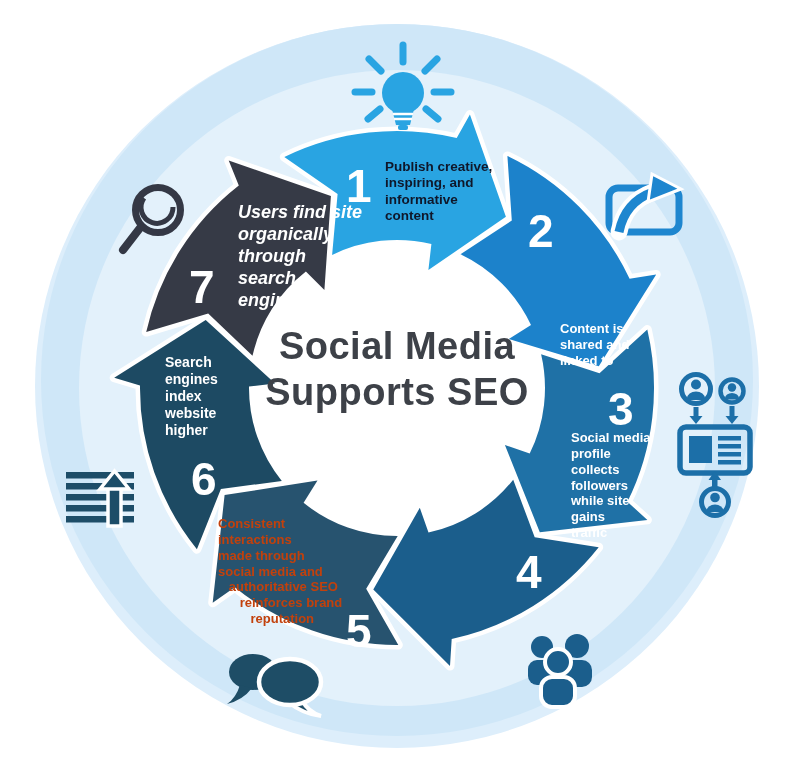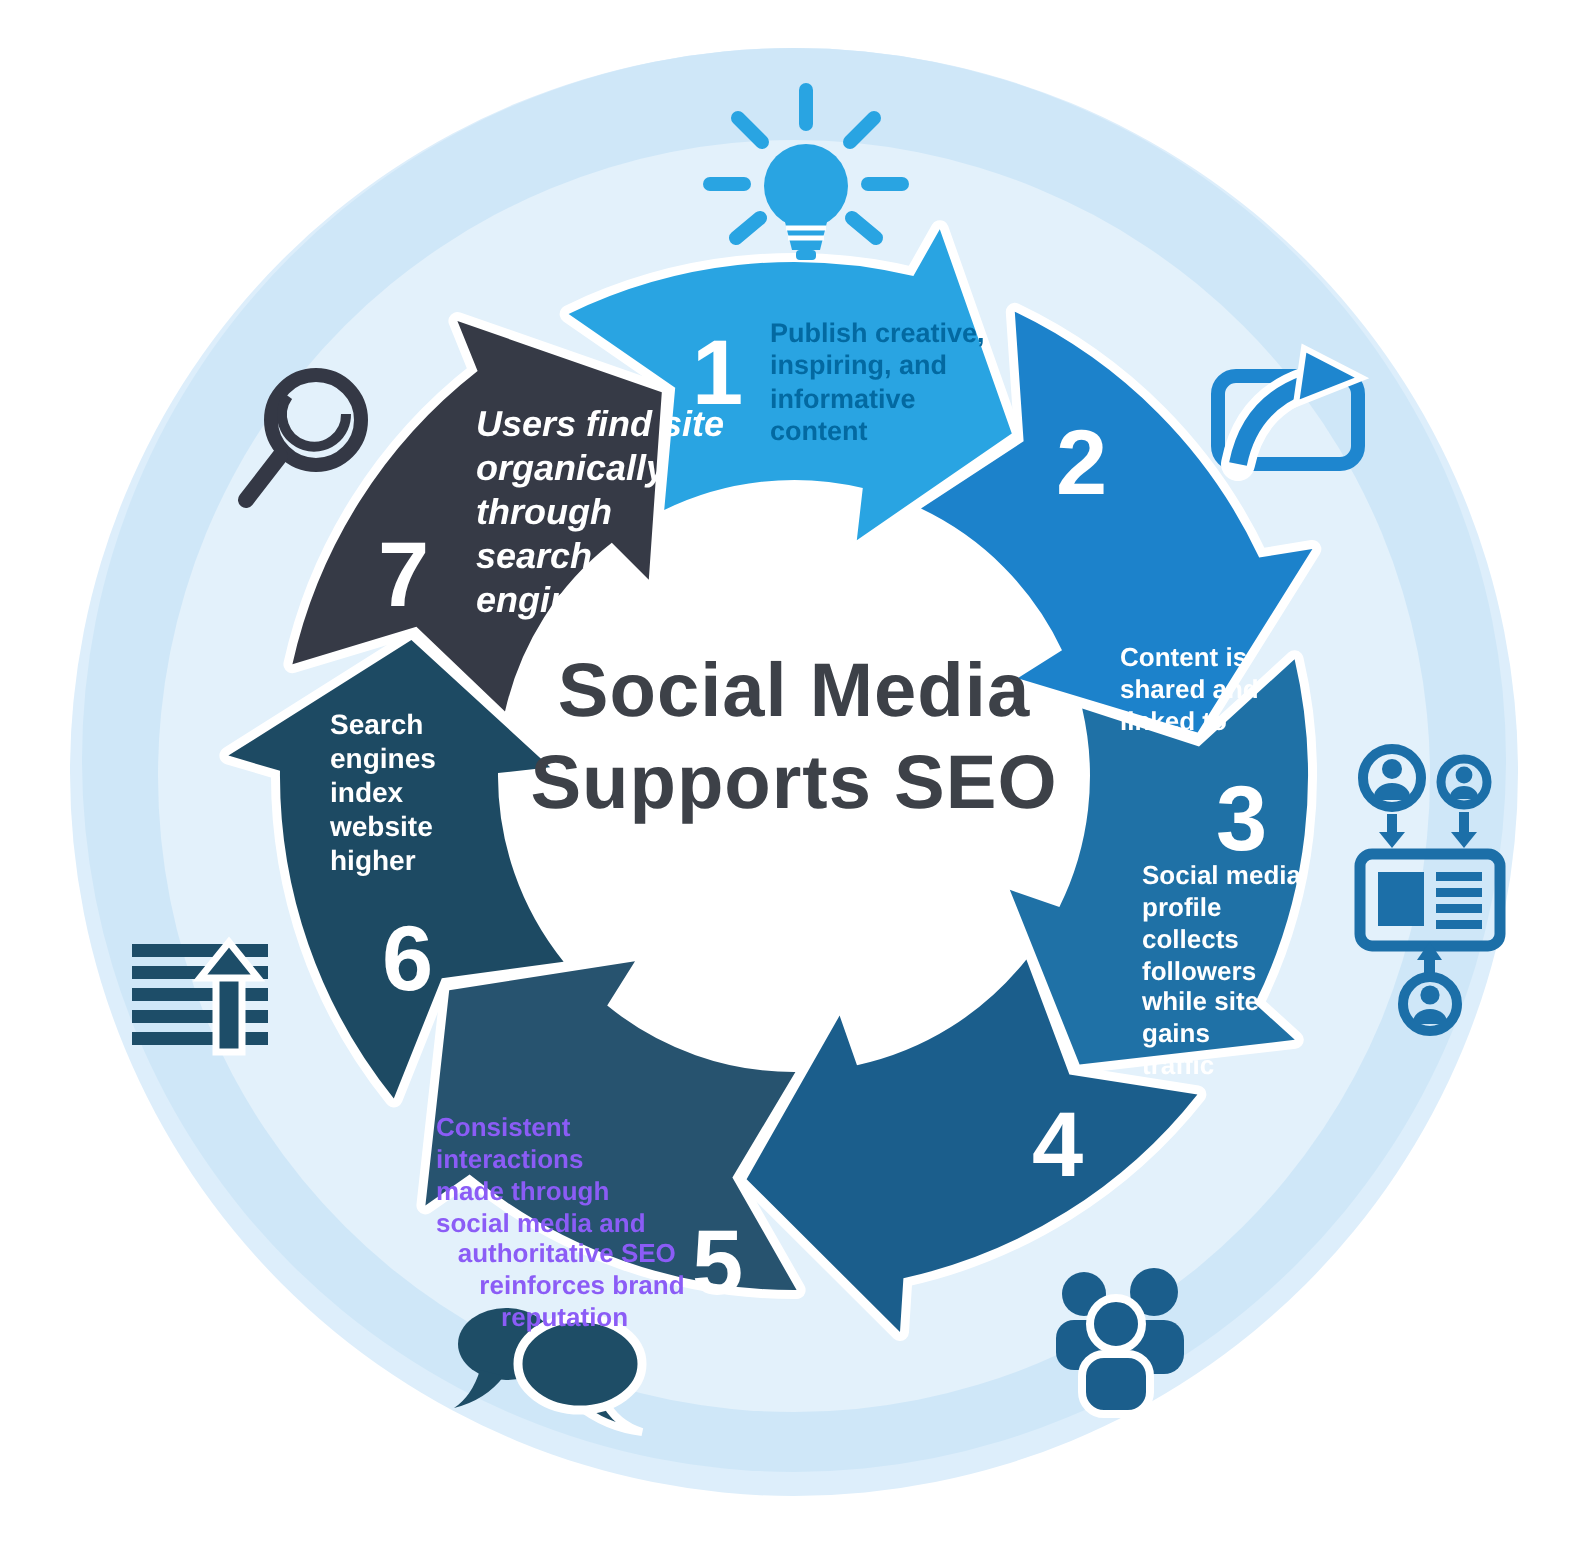--- a/index.html
+++ b/index.html
@@ -140,35 +140,35 @@
   </div>
 
   <div class="num n1" style="color: rgb(255, 255, 255);">1</div>
   <div class="num n2" style="color: rgb(255, 255, 255);">2</div>
   <div class="num n3" style="color: rgb(255, 255, 255);">3</div>
   <div class="num n4" style="color: rgb(255, 255, 255);">4</div>
   <div class="num n5" style="color: rgb(255, 255, 255);">5</div>
   <div class="num n6" style="color: rgb(255, 255, 255);">6</div>
   <div class="num n7" style="color: rgb(255, 255, 255);">7</div>
 
-  <div class="lbl l1" style="color: #0369a1;">Publish creative,
+  <div class="lbl l1" style="color: #0f172a;">Publish creative,
 inspiring, and
 informative
 content</div>
   <div class="lbl l2" style="color: rgb(255, 255, 255); margin-top: 44px;">Content is
 shared and
 linked to</div>
   <div class="lbl l3" style="color: rgb(255, 255, 255);">Social media
 profile
 collects
 followers
 while site
 gains
 traffic</div>
-  <div class="lbl l5" style="color: #8b5cf6; margin-top: 40px;">Consistent
+  <div class="lbl l5" style="color: #c2410c;">Consistent
 interactions
 made through
 social media and
    authoritative SEO
       reinforces brand
          reputation</div>
   <div class="lbl l6" style="color: rgb(255, 255, 255);">Search
 engines
 index
 website

